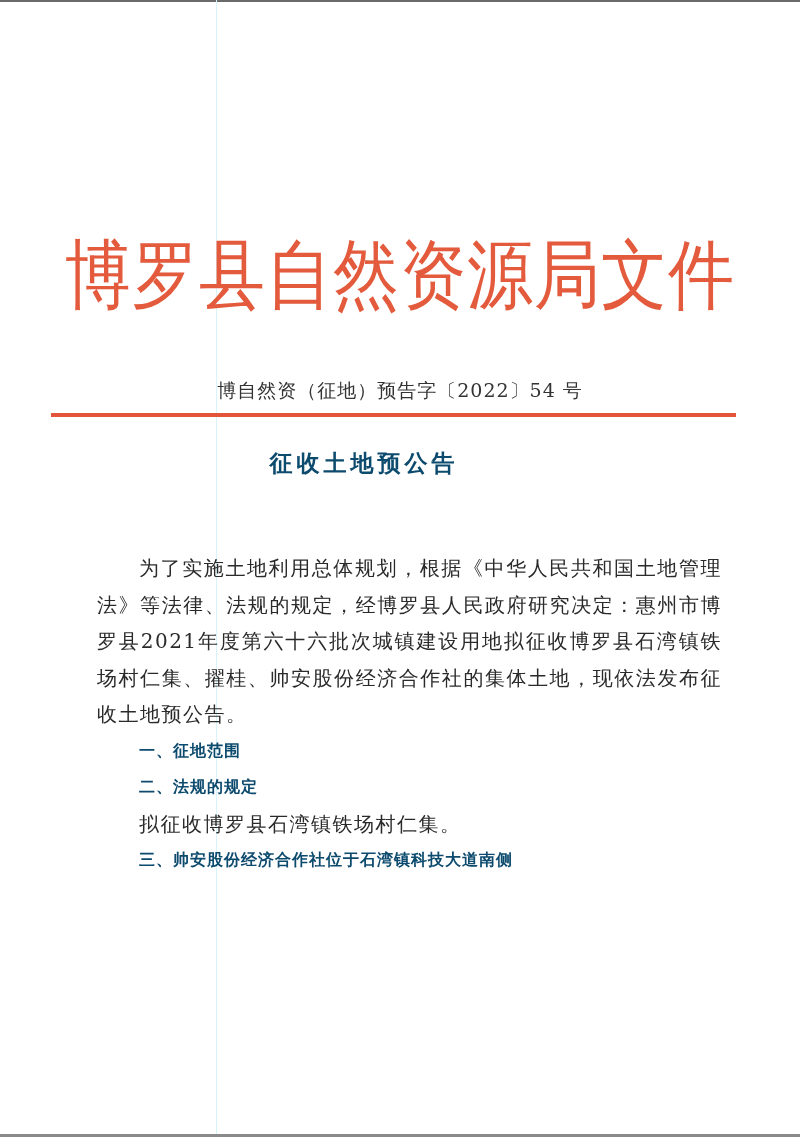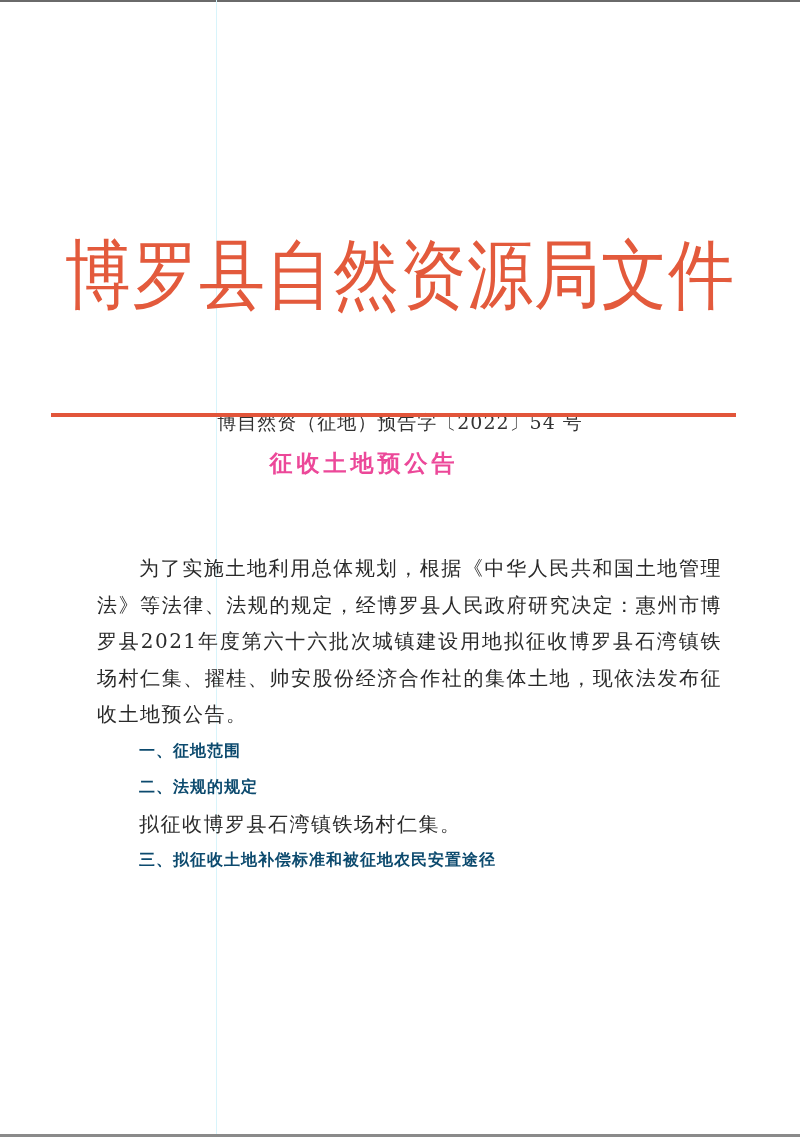--- a/index.html
+++ b/index.html
@@ -46,38 +46,37 @@
       transform: scaleY(1.15);
     }
     .doc-number {
       position: absolute;
       left: 0; top: 378px;
       width: 800px;
       text-align: center;
       font-size: 19px;
       color: #333333;
       letter-spacing: 1px;
-      margin-top: 32px;
     }
     .red-rule {
       position: absolute;
       left: 51px; top: 413px;
       width: 685px; height: 4px;
       background: #e2553a;
     }
     .notice-title {
       position: absolute;
       left: 0; top: 448px;
       width: 728px;
       text-align: center;
       font-family: "DejaVu Sans", "Liberation Sans", sans-serif;
       font-size: 23px;
       font-weight: bold;
       letter-spacing: 4px;
-      color: #ec4899;
+      color: #0c4a6e;
     }
     .body {
       position: absolute;
       left: 97px; top: 550px;
       width: 625px;
       font-size: 20px;
       line-height: 36.5px;
       color: #2a2a2a;
       text-align: justify;
       letter-spacing: 1.5px;
@@ -111,16 +110,16 @@
 <div class="notice-title">征收土地预公告</div>
 
 <div class="body">
   <p class="para">为了实施土地利用总体规划，根据《中华人民共和国土地管理法》等法律、法规的规定，经博罗县人民政府研究决定：惠州市博罗县2021年度第六十六批次城镇建设用地拟征收博罗县石湾镇铁场村仁集、擢桂、帅安股份经济合作社的集体土地，现依法发布征收土地预公告。</p>
 
   <p class="heading">一、征地范围</p>
 
   <p class="heading">二、法规的规定</p>
   <p class="para">拟征收博罗县石湾镇铁场村仁集。</p>
 
-  <p class="heading">三、拟征收土地补偿标准和被征地农民安置途径</p>
+  <p class="heading">三、帅安股份经济合作社位于石湾镇科技大道南侧</p>
 </div>
 
 <div class="bottom-edge"></div>
 
 </body></html>

